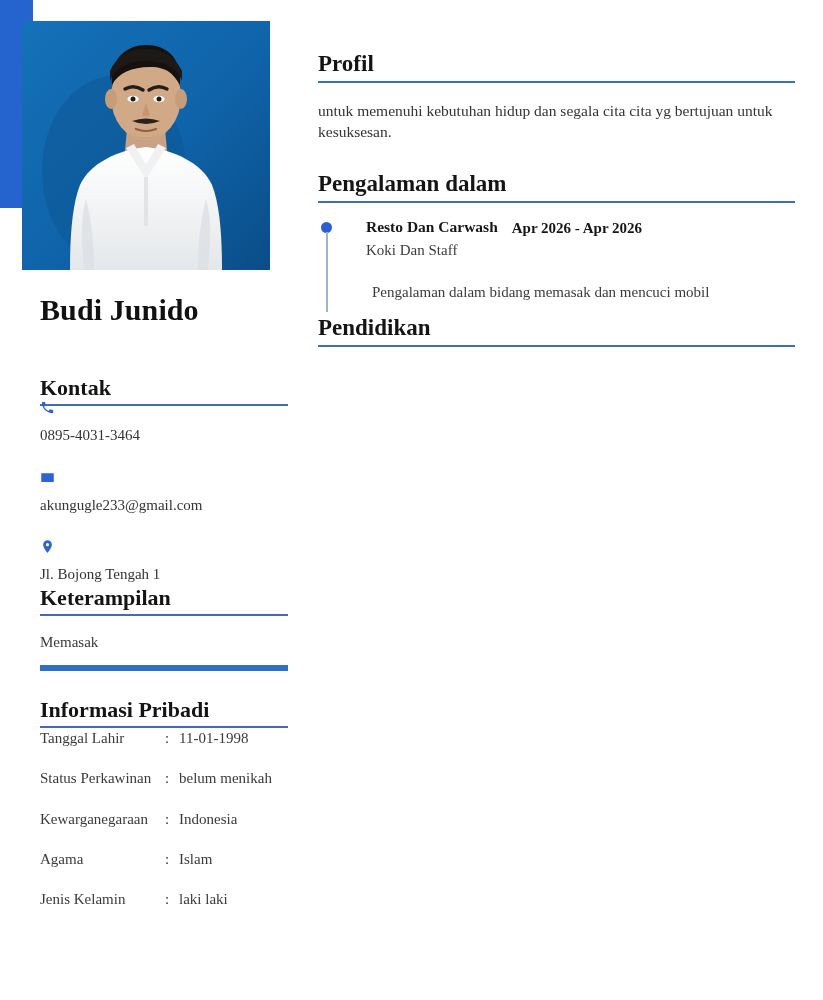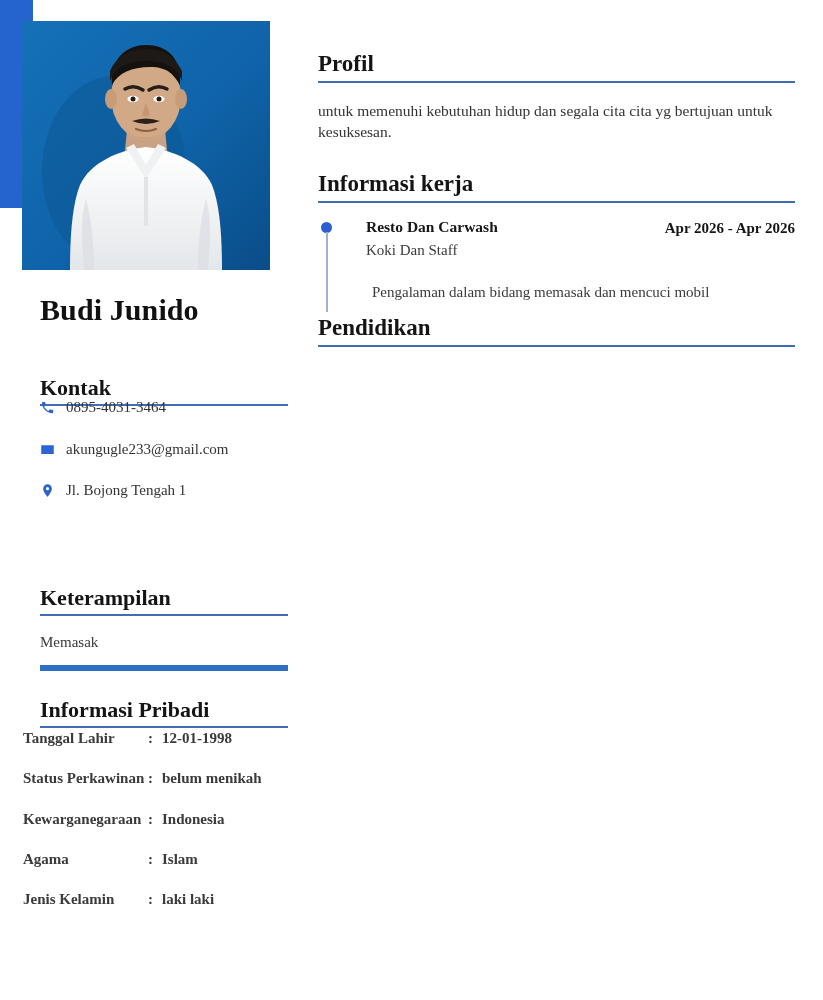--- a/index.html
+++ b/index.html
@@ -90,20 +90,21 @@
   .contact-list {
     position: absolute;
     left: 40px;
     top: 398px;
     width: 252px;
   }
   .contact-row {
     display: flex;
     align-items: flex-start;
     margin-bottom: 22px;
+    flex-direction: column;
   }
   .contact-icon {
     width: 26px;
     flex: 0 0 26px;
     padding-top: 2px;
     color: #2d63d2;
     display: flex;
     align-items: flex-start;
     justify-content: flex-start;
   }
@@ -129,24 +130,23 @@
     background: transparent;
   }
   .skill-bar-fill {
     height: 6px;
     background: #2f6fc4;
   }
 
   
   .info-table {
     position: absolute;
-    left: 23px;
+    left: 40px;
     top: 728px;
     width: 252px;
-    font-weight: bold;
   }
   .info-row {
     display: flex;
     align-items: flex-start;
     margin-bottom: 20px;
   }
   .info-label {
     flex: 0 0 125px;
     width: 125px;
     font-size: 15px;
@@ -199,21 +199,20 @@
     left: 8px;
     top: 14px;
     width: 1.5px;
     background: #9fb2cf;
   }
   .entry-line.exp { height: 80px; }
   .entry-line.edu { height: 52px; }
 
   .entry-top {
     display: flex;
-    justify-content: space-between;
     align-items: flex-start;
   }
   .entry-org {
     font-size: 15.5px;
     font-weight: bold;
     color: #161616;
     line-height: 1.2;
   }
   .entry-date {
     font-size: 15px;
@@ -358,21 +357,21 @@
 
     <div class="left-sec" style="top:674px;">
       <div class="sec-head">Informasi Pribadi</div>
       <div class="sec-rule"></div>
     </div>
 
     <div class="info-table">
       <div class="info-row">
         <span class="info-label">Tanggal Lahir</span>
         <span class="info-colon">:</span>
-        <span class="info-value">12-01-1998</span>
+        <span class="info-value">11-01-1998</span>
       </div>
       <div class="info-row">
         <span class="info-label">Status Perkawinan</span>
         <span class="info-colon">:</span>
         <span class="info-value">belum menikah</span>
       </div>
       <div class="info-row">
         <span class="info-label">Kewarganegaraan</span>
         <span class="info-colon">:</span>
         <span class="info-value">Indonesia</span>
@@ -393,21 +392,21 @@
 
   <div class="col-right">
 
     <div class="right-sec" style="top:28px;">
       <div class="sec-head">Profil</div>
       <div class="sec-rule"></div>
       <div class="profile-text">untuk memenuhi kebutuhan hidup dan segala cita cita yg bertujuan untuk kesuksesan.</div>
     </div>
 
     <div class="right-sec" style="top:148px;">
-      <div class="sec-head">Informasi kerja</div>
+      <div class="sec-head">Pengalaman dalam</div>
       <div class="sec-rule"></div>
 
       <div class="entry">
         <span class="entry-dot"></span>
         <span class="entry-line exp"></span>
         <div class="entry-top">
           <span class="entry-org">Resto Dan Carwash</span>
           <span class="entry-date">Apr 2026 - Apr 2026</span>
         </div>
         <div class="entry-role">Koki Dan Staff</div>

